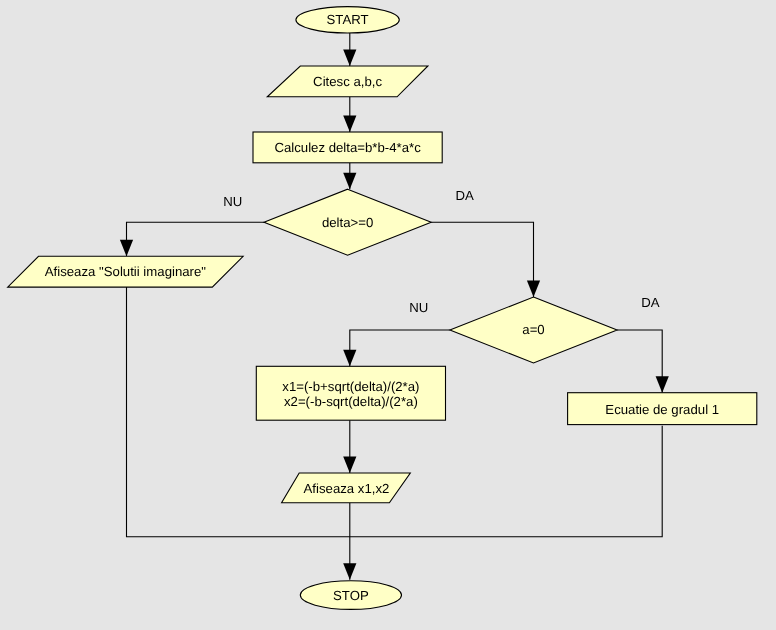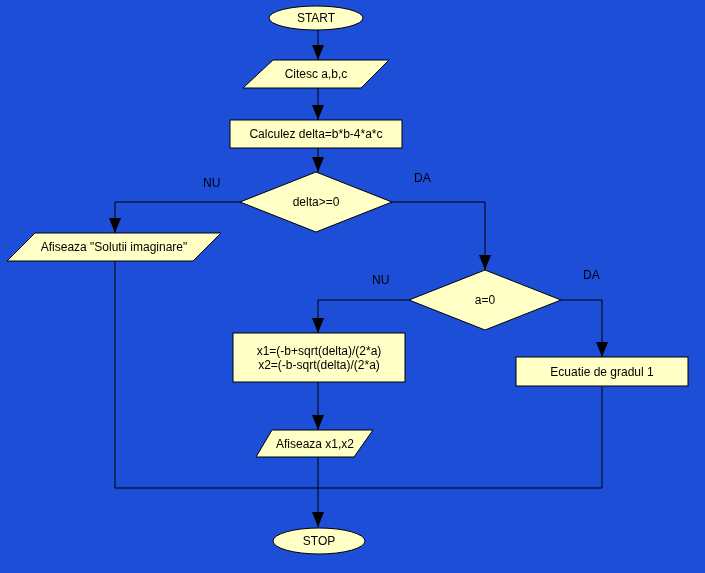--- a/index.html
+++ b/index.html
@@ -1,16 +1,16 @@
 <!DOCTYPE html>
 <html><head>
   <meta charset="utf-8">
   <style>
     html, body { margin: 0; padding: 0; background: #ffffff; }
-    #canvas { position: relative; width: 705px; height: 573px; overflow: hidden; background: #1d4ed8; text-align: center; }
+    #canvas { position: relative; width: 705px; height: 573px; overflow: hidden; background: #e5e5e5; text-align: center; }
     svg { position: absolute; left: 0; top: 0; }
     .shape { fill: #ffffc6; stroke: #000000; stroke-width: 1; }
     .line { fill: none; stroke: #000000; stroke-width: 1; }
     .arrow { fill: #000000; stroke: none; }
     .txt { font-family: "Liberation Sans", sans-serif; font-size: 12px; fill: #000000; }
     .lbl { font-family: "Liberation Sans", sans-serif; font-size: 12px; fill: #000000; }
   </style>
 </head>
 <body>
 

